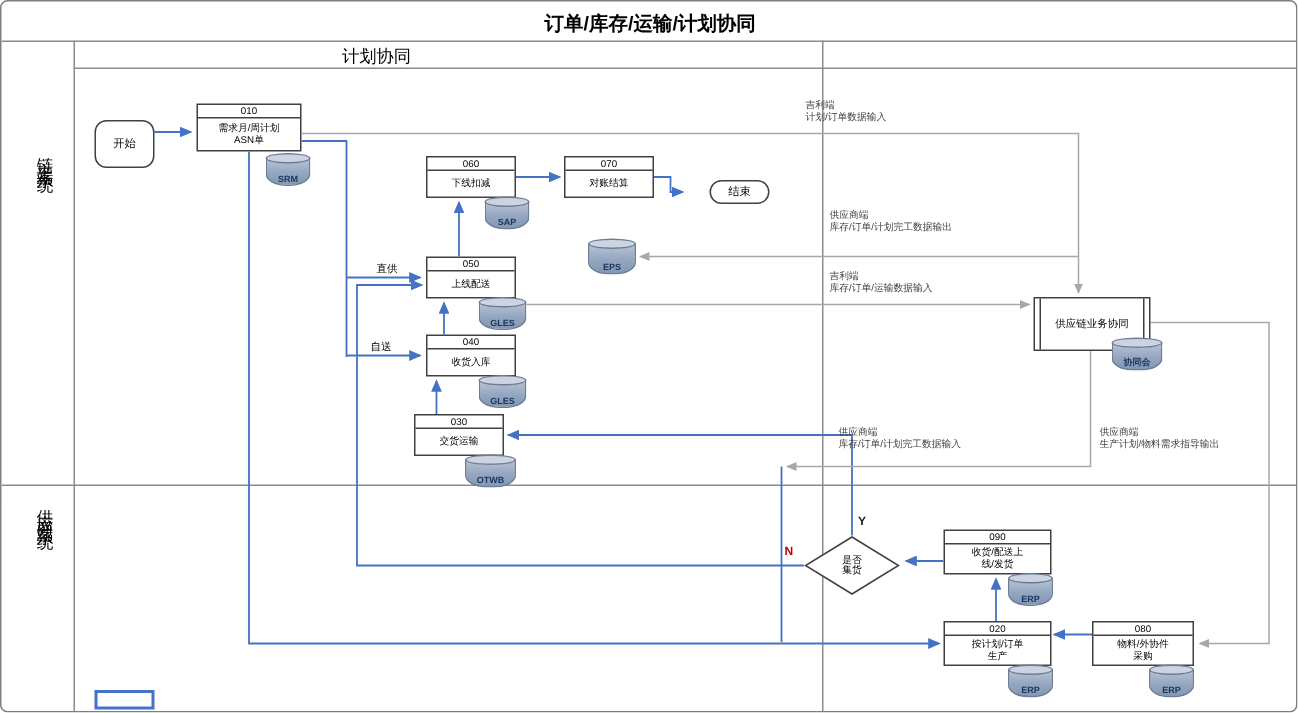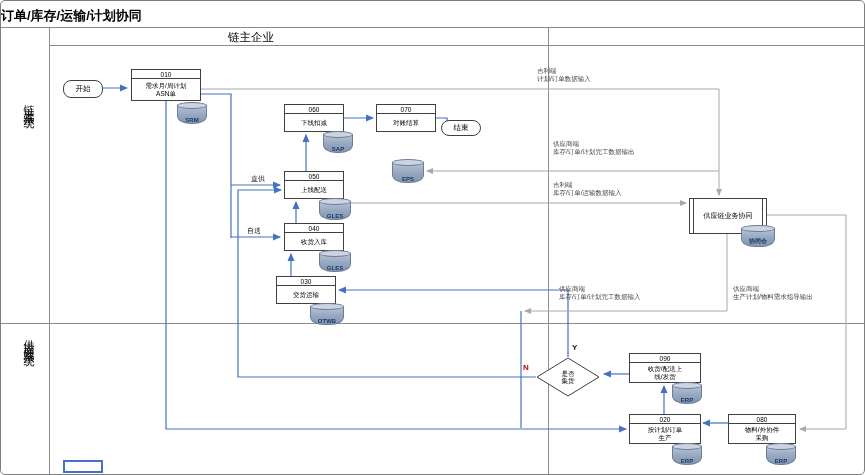--- a/index.html
+++ b/index.html
@@ -2,21 +2,21 @@
 <html><head>
 <meta charset="utf-8">
 <style>
   * { margin:0; padding:0; box-sizing:border-box; }
   html,body { background:#ffffff; font-family:"Liberation Sans","DejaVu Sans",sans-serif; }
   #canvas { position:relative; width:865px; height:475px; background:#fff;
             border:1px solid #7f7f7f; border-radius:5px; overflow:hidden; margin:0 auto; }
 
   .gridline { position:absolute; background:#8c8c8c; z-index:0; }
 
-  .title { position:absolute; left:0; top:6px; width:865px; text-align:left;
+  .title { position:absolute; left:0; top:6px; width:865px; text-align:center;
            font-size:13px; font-weight:bold; color:#000; z-index:2; }
   .colhdr { position:absolute; top:29px; text-align:center; font-size:11.5px; color:#000; z-index:2; }
   .rowlbl { position:absolute; writing-mode:vertical-lr; text-orientation:upright;
             font-size:11px; letter-spacing:3px; color:#000; z-index:2; }
 
   svg.wires { position:absolute; left:0; top:0; z-index:1; pointer-events:none; }
 
   .node { position:absolute; background:#fff; border:1px solid #404040;
           text-align:center; color:#000; z-index:3; display:flex; flex-direction:column; }
   .node .hdr { border-bottom:1px solid #404040; font-size:6.5px; line-height:9px; height:9px; }
@@ -57,21 +57,21 @@
 
 <div id="canvas">
 
   <div class="gridline" style="left:0;top:26px;width:865px;height:1px;"></div>
   <div class="gridline" style="left:48px;top:44px;width:817px;height:1px;"></div>
   <div class="gridline" style="left:0;top:322px;width:865px;height:1px;"></div>
   <div class="gridline" style="left:48px;top:26px;width:1px;height:449px;"></div>
   <div class="gridline" style="left:547px;top:26px;width:1px;height:449px;"></div>
 
   <div class="title">订单/库存/运输/计划协同</div>
-  <div class="colhdr" style="left:180px;width:140px;">链主企业</div>
+  <div class="colhdr" style="left:180px;width:140px;">计划协同</div>
   <div class="rowlbl" style="left:20px;top:95px;">链主端系统</div>
   <div class="rowlbl" style="left:20px;top:330px;">供应商端系统</div>
 
   <svg class="wires" width="865" height="475">
     <defs>
       <marker id="mB" markerWidth="7" markerHeight="6" refX="6" refY="3" orient="auto">
         <path d="M0,0 L7,3 L0,6 Z" fill="#4472C4"></path>
       </marker>
       <marker id="mG" markerWidth="7" markerHeight="6" refX="6" refY="3" orient="auto">
         <path d="M0,0 L7,3 L0,6 Z" fill="#a8a8a8"></path>
@@ -112,22 +112,22 @@
 库存/订单/运输数据输入</div>
   <div class="note" style="left:558px;top:284px;width:150px;">供应商端
 库存/订单/计划完工数据输入</div>
   <div class="note" style="left:732px;top:284px;width:118px;">供应商端
 生产计划/物料需求指导输出</div>
   <div class="elbl" style="left:250px;top:173px;">直供</div>
   <div class="elbl" style="left:246px;top:225px;">自送</div>
   <div class="ylbl" style="left:571px;top:342px;">Y</div>
   <div class="nlbl" style="left:522px;top:362px;">N</div>
 
-  <div class="terminal" style="left:62px;top:79px;width:40px;height:18px;">开始</div>
-  <div class="terminal" style="left:440px;top:119px;width:40px;height:16px;">结束</div>
+  <div class="terminal" style="left:62px;top:79px;width:40px;height:32px;">开始</div>
+  <div class="terminal" style="left:472px;top:119px;width:40px;height:16px;">结束</div>
 
   <div class="node" style="left:130px;top:68px;width:70px;height:32px;">
     <div class="hdr">010</div>
     <div class="body">需求月/周计划
 ASN单</div>
   </div>
   <div class="node" style="left:283px;top:103px;width:60px;height:28px;">
     <div class="hdr">060</div>
     <div class="body">下线扣减</div>
   </div>

